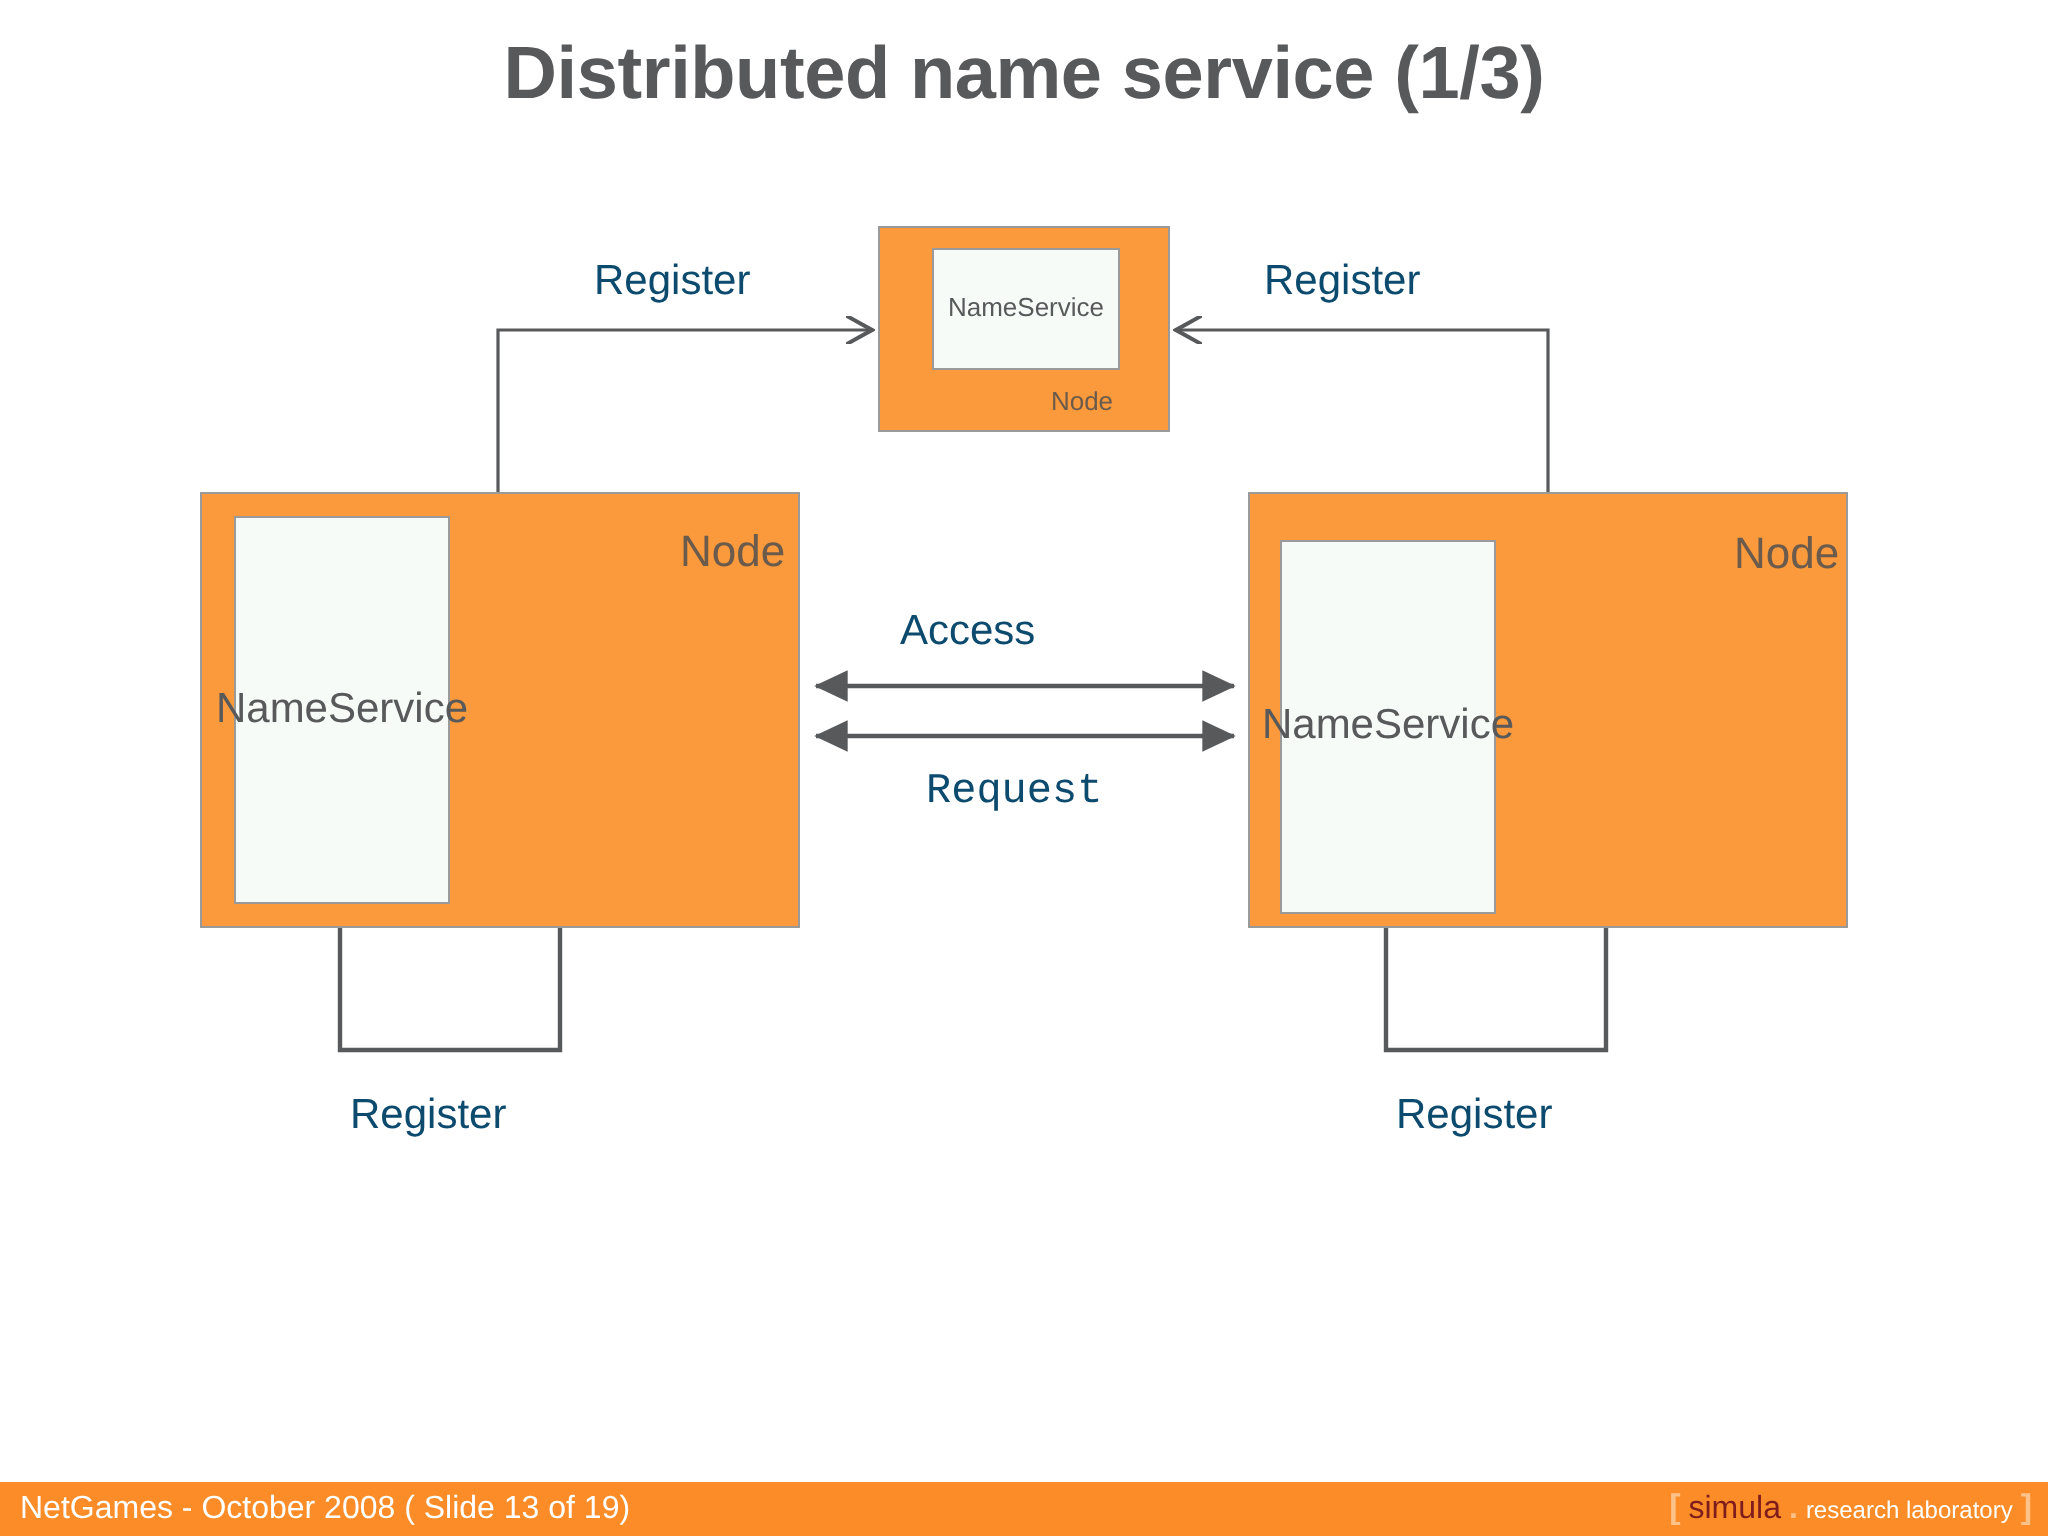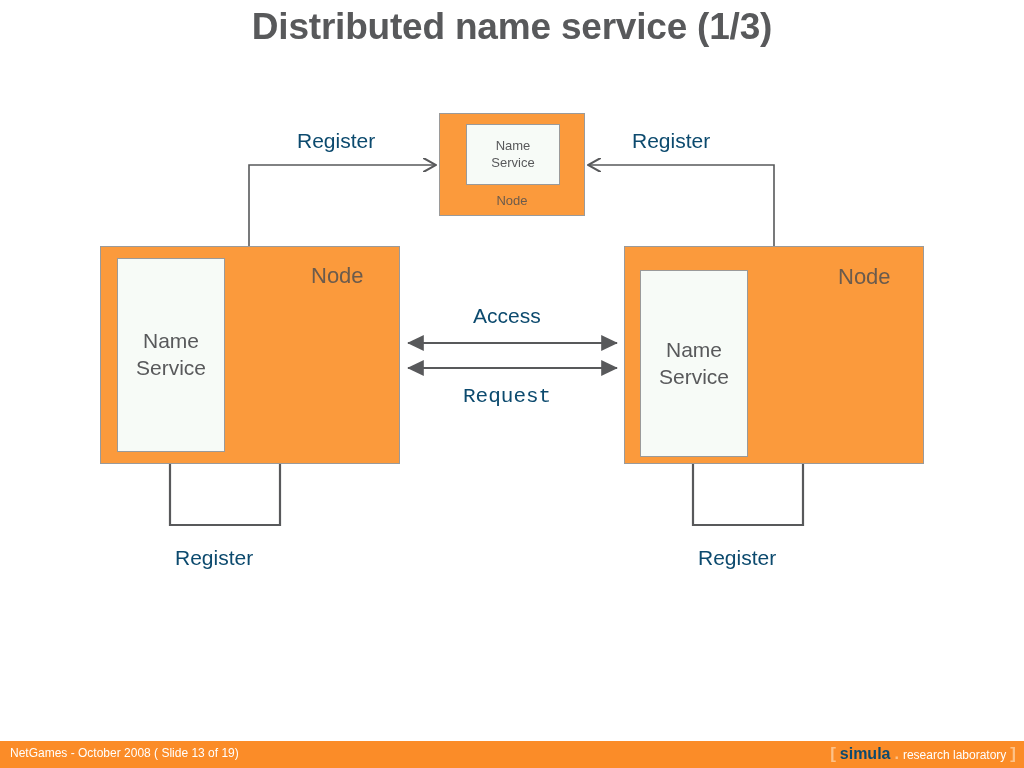--- a/index.html
+++ b/index.html
@@ -20,21 +20,21 @@
     left: 0; top: 0;
     width: 1024px;
     height: 768px;
     background: #ffffff;
   }
 
   
   #slide-title {
     position: absolute;
     left: 0;
-    top: 6px;
+    top: 16px;
     width: 1024px;
     text-align: center;
     font-size: 37px;
     font-weight: bold;
     color: #58595b;
     letter-spacing: -0.2px;
     white-space: nowrap;
   }
 
   
@@ -71,21 +71,21 @@
     height: 218px;
   }
 
   
   .service-box {
     position: absolute;
     background: #f7fbf7;
     border: 1px solid #9a9a9a;
     box-sizing: border-box;
     display: flex;
-    flex-direction: column;
+    flex-direction: row;
     align-items: center;
     justify-content: center;
     color: #58595b;
     line-height: 1.28;
   }
   #service-top {
     left: 466px;
     top: 124px;
     width: 94px;
     height: 61px;
@@ -105,20 +105,21 @@
     height: 187px;
     font-size: 21px;
   }
   .service-line { display: block; }
 
   
   .node-caption {
     position: absolute;
     color: #6b5b4d;
     white-space: nowrap;
+    margin-left: 29px;
   }
   #node-caption-top {
     left: 439px;
     top: 193px;
     width: 146px;
     text-align: center;
     font-size: 13px;
     color: #6b5b4d;
   }
   #node-caption-left {
@@ -144,21 +145,21 @@
     left: 297px;
     top: 129px;
     font-size: 21px;
   }
   #label-register-top-right {
     left: 632px;
     top: 129px;
     font-size: 21px;
   }
   #label-access {
-    left: 473px;
+    left: 450px;
     top: 304px;
     font-size: 21px;
   }
   #label-request {
     left: 463px;
     top: 385px;
     font-size: 21px;
     font-family: Liberation Mono, monospace;
   }
   #label-register-bottom-left {
@@ -178,42 +179,42 @@
     left: 0;
     top: 741px;
     width: 1024px;
     height: 27px;
     background: #fb8c28;
   }
   #footer-left-text {
     position: absolute;
     left: 10px;
     top: 5px;
-    font-size: 12px;
+    font-size: 16px;
     color: #ffffff;
     white-space: nowrap;
   }
   #footer-logo {
     position: absolute;
     right: 8px;
     top: 3px;
     font-size: 16px;
     white-space: nowrap;
     display: flex;
     align-items: baseline;
     gap: 4px;
   }
   .logo-bracket {
     color: #fdc289;
     font-weight: bold;
     font-size: 17px;
   }
   .logo-simula {
-    color: #0c4a6e;
-    font-weight: bold;
+    color: #7f1d1d;
+    font-weight: normal;
     font-size: 16px;
   }
   .logo-dot {
     color: #fdc289;
     font-weight: bold;
     font-size: 16px;
   }
   .logo-rest {
     color: #ffffff;
     font-size: 12px;

